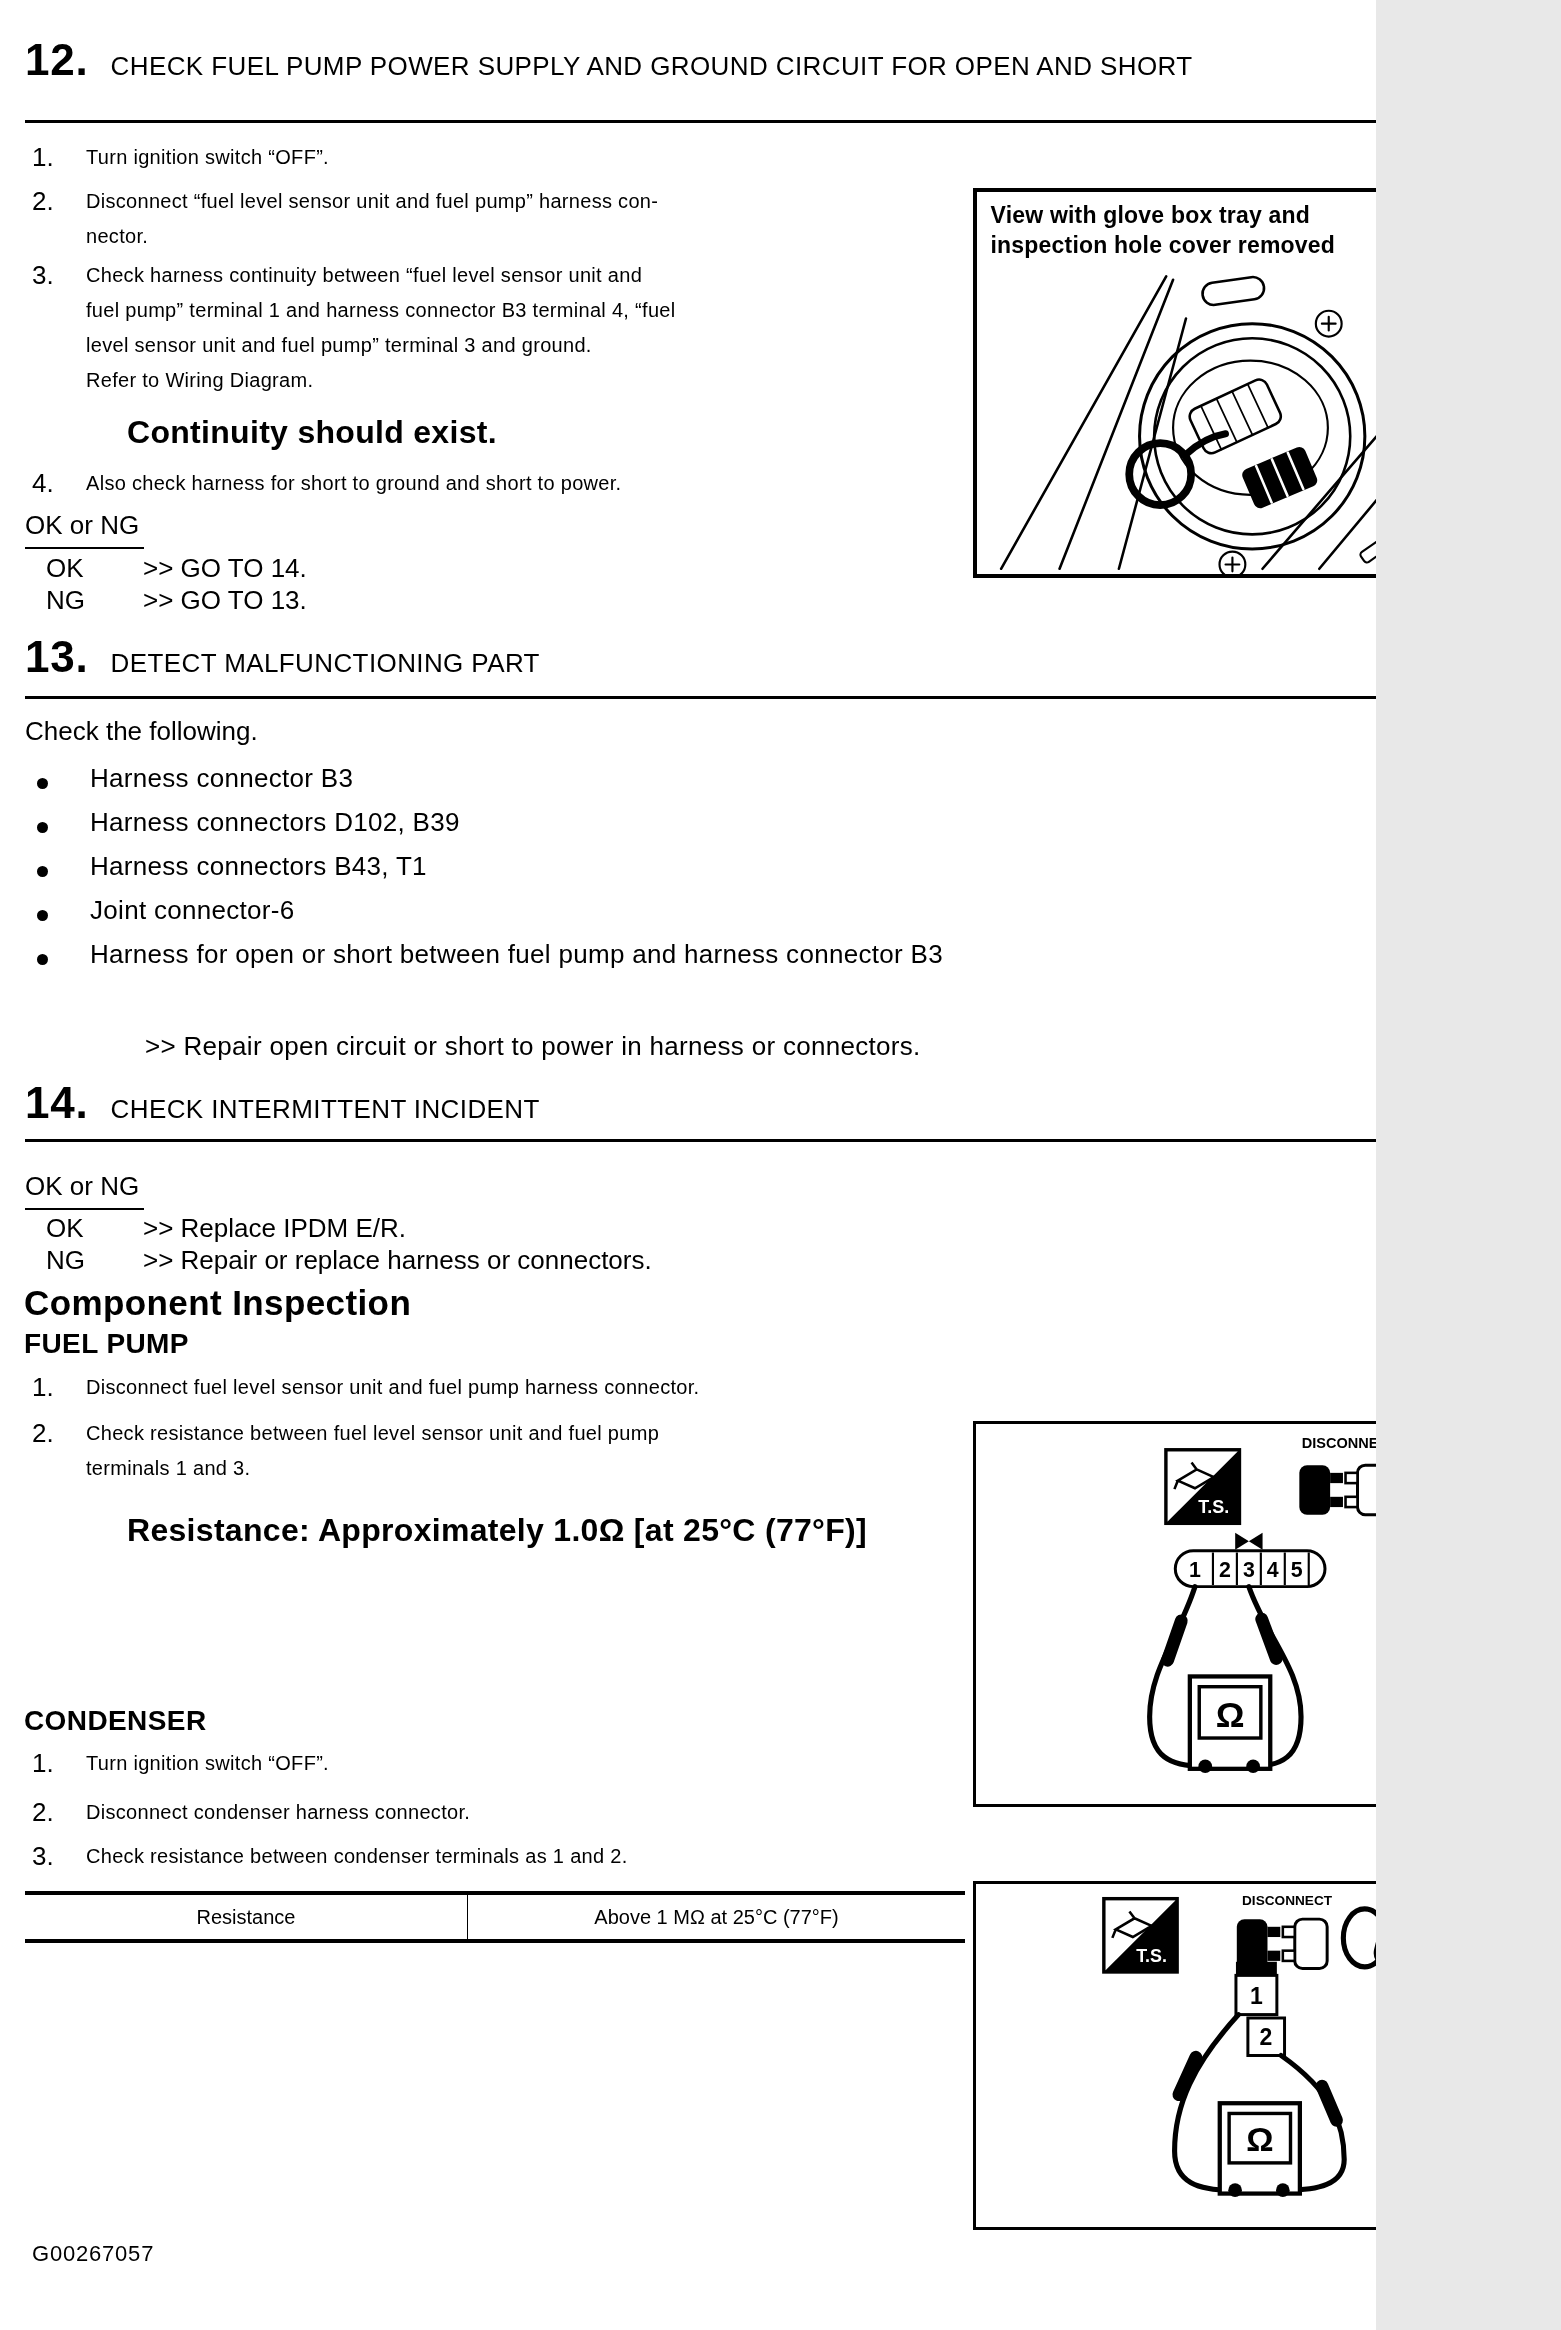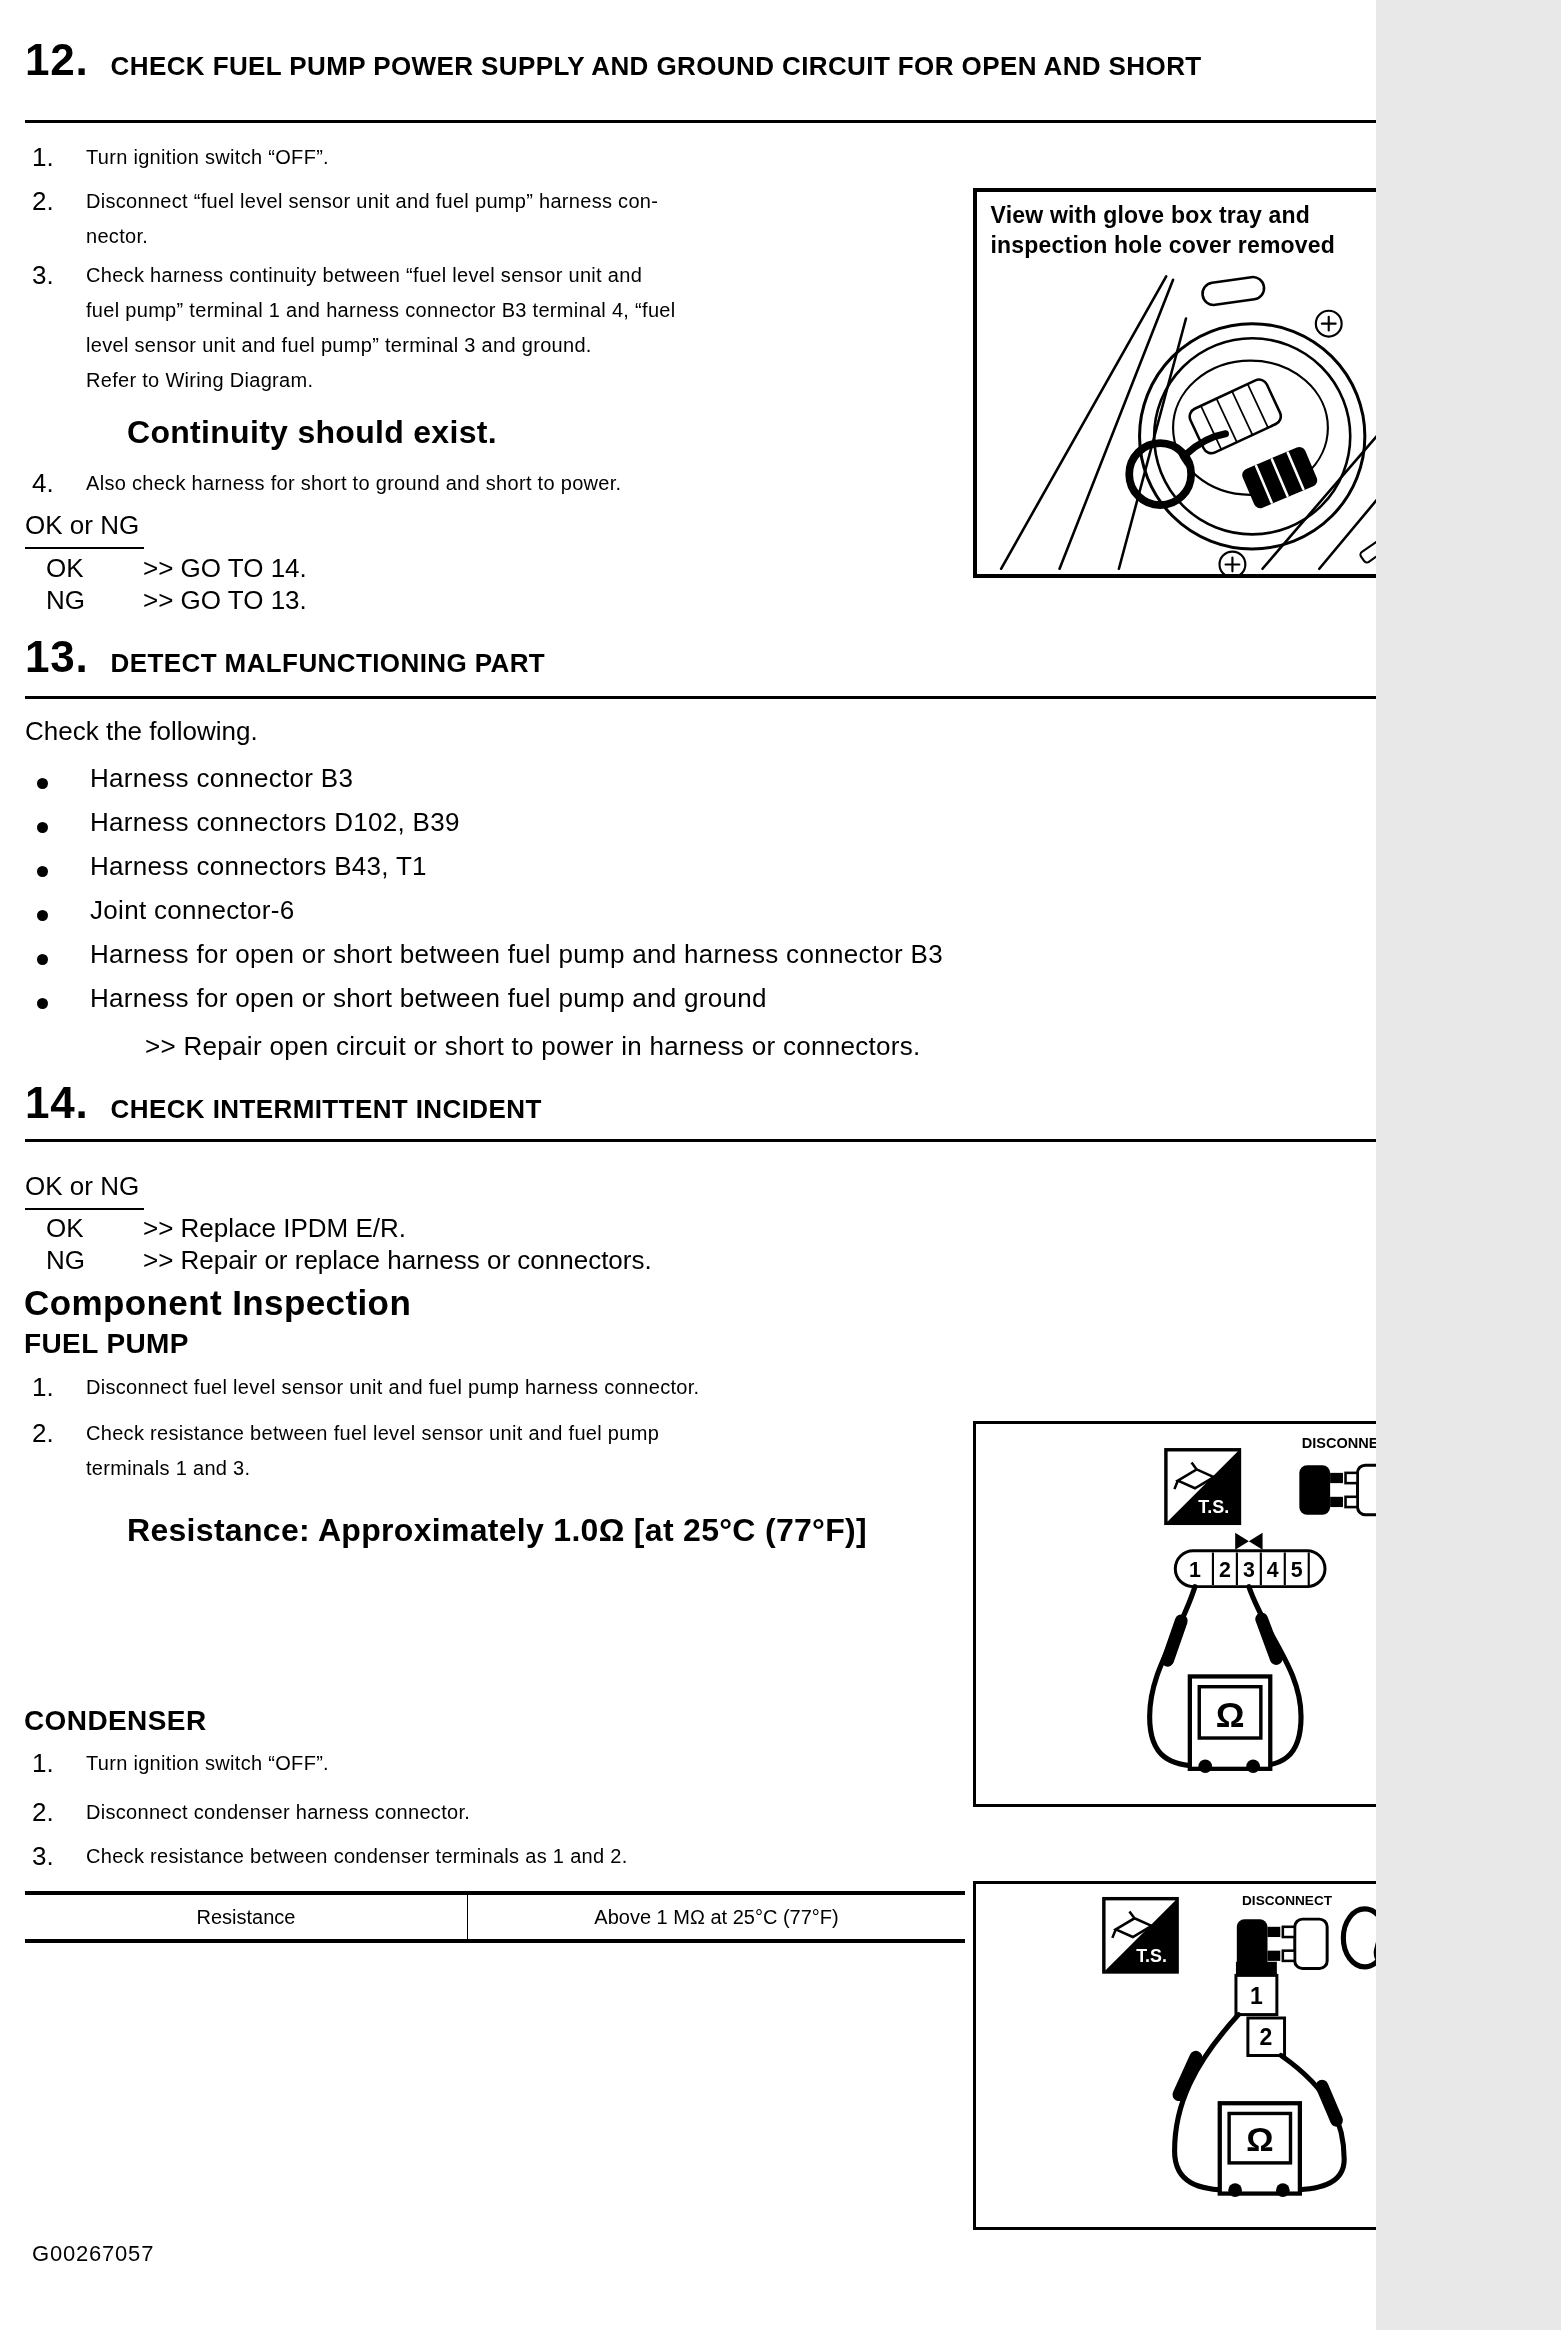--- a/index.html
+++ b/index.html
@@ -1,20 +1,20 @@
 <!DOCTYPE html>
 <html style="font-size:13.5px"><head>
 <meta charset="utf-8">
 <style>
   html,body{margin:0;padding:0;background:#e8e8e8}
   .page{position:relative;width:1376px;height:2330px;background:#fff;color:#000;
         font-family:"Liberation Sans",sans-serif;overflow:hidden}
   .sec-header{position:absolute;left:25px;display:flex;align-items:baseline;gap:22px;white-space:nowrap}
   .sec-num{font-size:44px;font-weight:700;letter-spacing:0.8px}
-  .sec-title{font-size:26px;font-weight:700;letter-spacing:0.4px}
+  .sec-title{font-size:26px;font-weight:400;letter-spacing:0.4px}
   .rule{position:absolute;left:25px;width:1511px;height:3.4px;background:#000}
   .step{position:absolute;left:32px;display:flex;align-items:flex-start}
   .step-num{width:54px;flex:none;font-size:26px;line-height:35px}
   .step-text{font-size:20px;line-height:35px;white-space:pre-line;max-width:904px;letter-spacing:0.3px}
   .emphasis{position:absolute;left:127px;font-size:32px;font-weight:700;letter-spacing:0.3px}
   .okng{position:absolute;left:25px;font-size:26px;border-bottom:2.5px solid #000;padding:0 5px 6px 0}
   .result{position:absolute;left:46px;display:flex;font-size:26px}
   .res-label{width:97px;flex:none}
   .action-line{position:absolute;left:145px;font-size:26px;letter-spacing:0.3px}
   .intro{position:absolute;left:25px;font-size:26px}
@@ -99,24 +99,20 @@
     <div class="bullet-text">Harness connectors B43, T1</div>
   </div>
   <div class="bullet" style="top:893px">
     <span class="dot"></span>
     <div class="bullet-text">Joint connector-6</div>
   </div>
   <div class="bullet" style="top:937px">
     <span class="dot"></span>
     <div class="bullet-text">Harness for open or short between fuel pump and harness connector B3</div>
   </div>
-  <div class="bullet" style="top:981px">
-    <span class="dot"></span>
-    <div class="bullet-text">Harness for open or short between fuel pump and ground</div>
-  </div>
   <div class="action-line" style="top:1031px">&gt;&gt; Repair open circuit or short to power in harness or connectors.</div>
 
   <div class="sec-header" style="top:1078px">
     <span class="sec-num">14.</span>
     <span class="sec-title">CHECK INTERMITTENT INCIDENT</span>
   </div>
   <div class="rule" style="top:1139px"></div>
   <div class="okng" style="top:1171px">OK or NG</div>
   <div class="result" style="top:1213px">
     <span class="res-label">OK</span>

